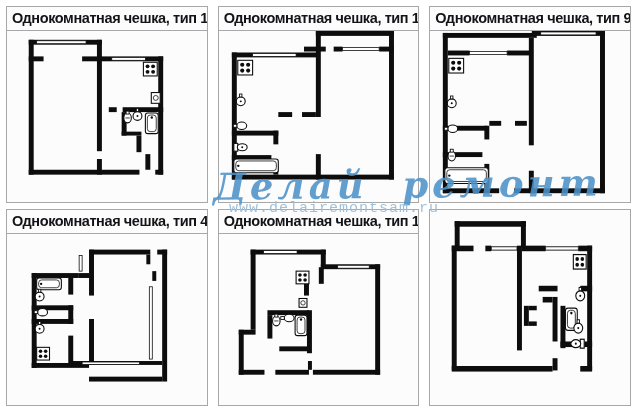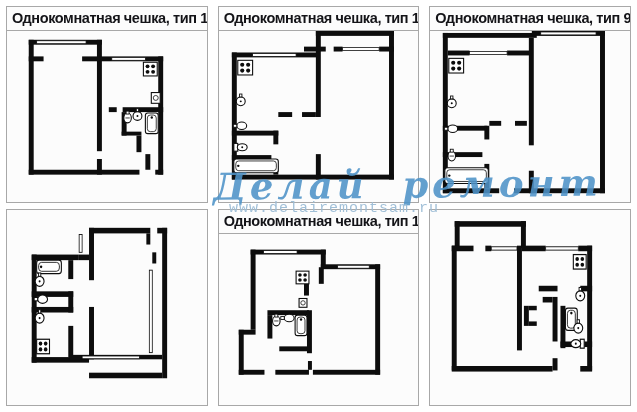--- a/index.html
+++ b/index.html
@@ -191,20 +191,21 @@
           <g>
             <rect fill="#ffffff" stroke="#0d0d0d" stroke-width="1.1" x="15" y="140" width="44" height="16" rx="2.5"></rect>
             <rect fill="#ffffff" stroke="#0d0d0d" stroke-width="0.8" x="17" y="142" width="40" height="12" rx="3"></rect>
             <circle cx="19.5" cy="148" r="1.2" fill="#0d0d0d"></circle>
           </g>
         </svg>
     </div>
   </div>
 
   <div class="panel">
+    <div class="panel-title">Однокомнатная чешка, тип 4</div>
     <div class="plan-wrap">
       <svg viewBox="0 0 202 175" preserveAspectRatio="none">
           <rect x="25" y="40" width="47" height="5" fill="#0d0d0d"></rect>
           <rect x="25" y="40" width="5" height="97" fill="#0d0d0d"></rect>
           <rect x="25" y="132" width="58" height="5" fill="#0d0d0d"></rect>
           <rect x="25" y="73" width="42" height="5" fill="#0d0d0d"></rect>
           <rect x="25" y="87" width="42" height="5" fill="#0d0d0d"></rect>
           <rect x="62" y="45" width="5" height="17" fill="#0d0d0d"></rect>
           <rect x="62" y="73" width="5" height="19" fill="#0d0d0d"></rect>
           <rect x="62" y="104" width="5" height="28" fill="#0d0d0d"></rect>

